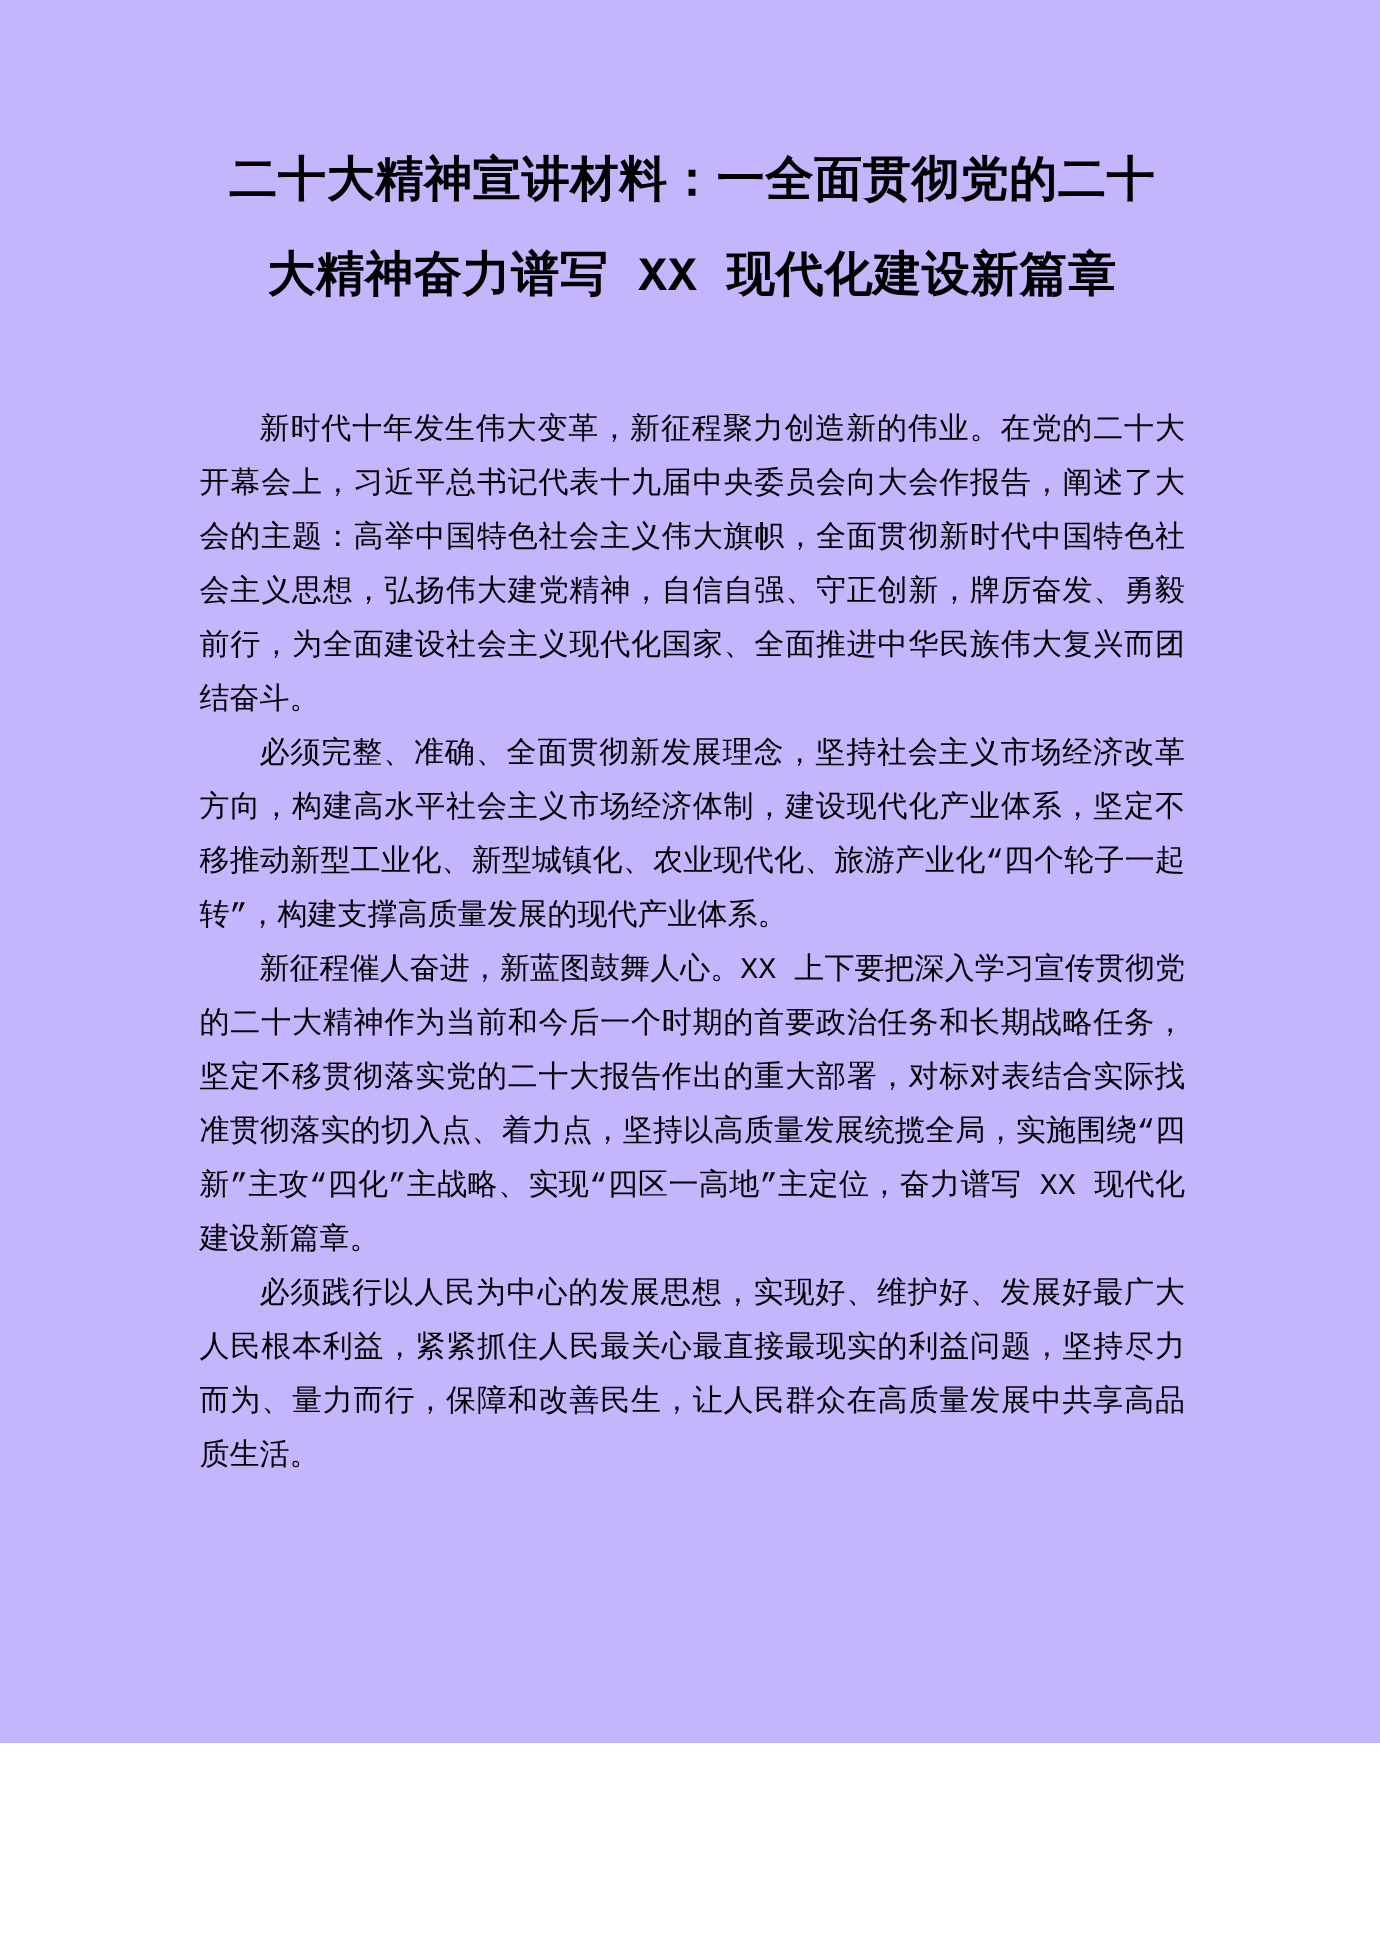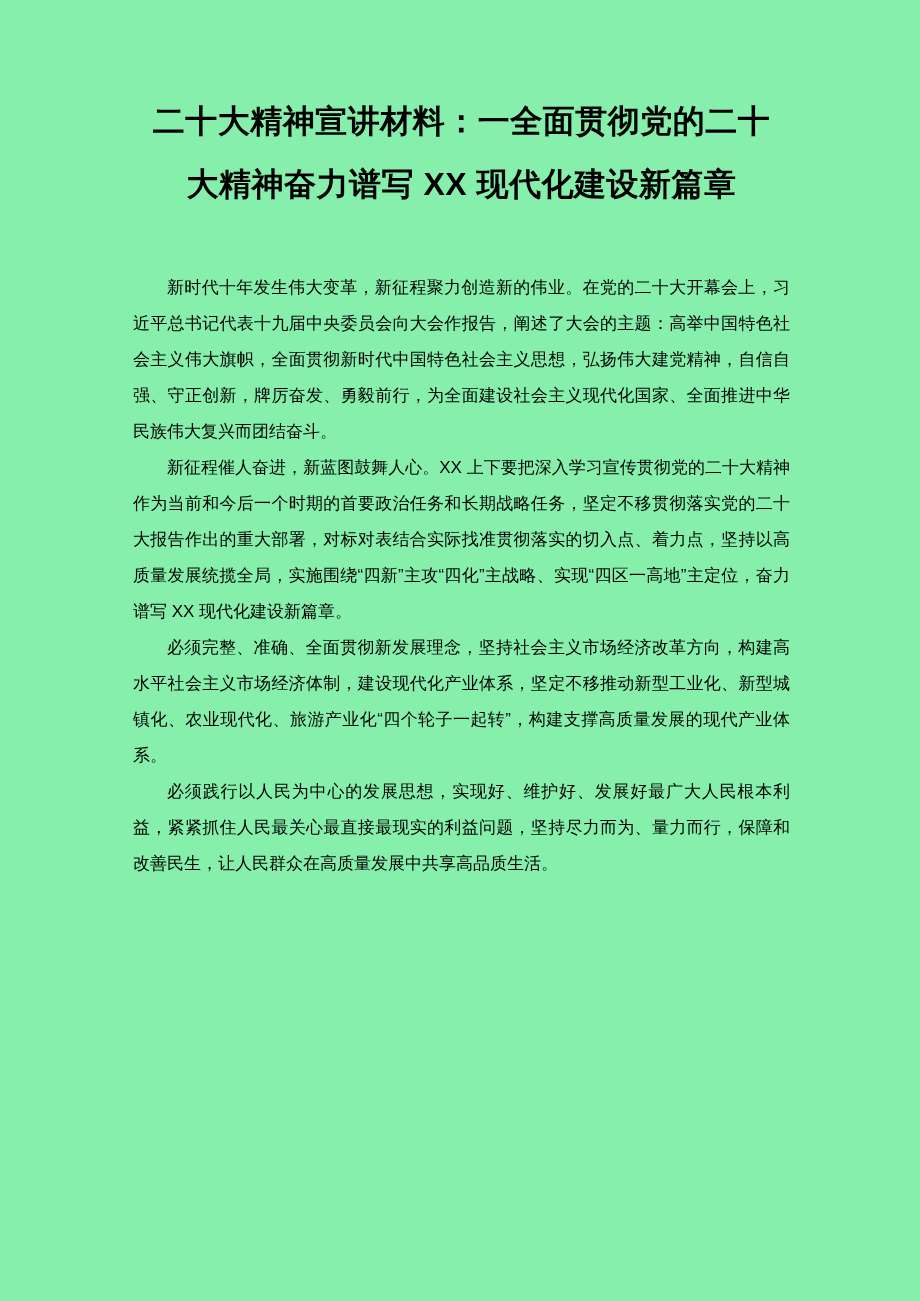--- a/index.html
+++ b/index.html
@@ -3,24 +3,24 @@
 <meta charset="utf-8">
 <style>
   html, body {
     margin: 0;
     padding: 0;
     background: #ffffff;
   }
   .page {
     position: relative;
     width: 920px;
-    height: 1301px;
-    background: #86efac;
+    height: 1162px;
+    background: #c4b5fd;
     overflow: hidden;
-    font-family: Liberation Sans, sans-serif;
+    font-family: Liberation Mono, monospace;
     color: #000000;
   }
   .doc {
     padding: 90px 130px 0 133px; 
   }
   .title-block {
     margin: 0;
   }
   .title-line {
     font-size: 32px;
@@ -28,21 +28,21 @@
     line-height: 63px;
     text-align: center;
     letter-spacing: 0.5px;
     white-space: nowrap;
   }
   .body-block {
     margin-top: 54px;
   }
   .para {
     margin: 0;
-    font-size: 17px;
+    font-size: 20px;
     line-height: 36px;
     text-align: justify;
     text-justify: inter-character;
     text-indent: 2em;
     word-break: normal;
     overflow-wrap: anywhere;
   }
 </style>
 </head>
 <body>
@@ -50,19 +50,19 @@
 <div class="page">
   <div class="doc">
 
     <div class="title-block">
       <div class="title-line">二十大精神宣讲材料：一全面贯彻党的二十</div>
       <div class="title-line">大精神奋力谱写 XX 现代化建设新篇章</div>
     </div>
 
     <div class="body-block">
       <p class="para">新时代十年发生伟大变革，新征程聚力创造新的伟业。在党的二十大开幕会上，习近平总书记代表十九届中央委员会向大会作报告，阐述了大会的主题：高举中国特色社会主义伟大旗帜，全面贯彻新时代中国特色社会主义思想，弘扬伟大建党精神，自信自强、守正创新，牌厉奋发、勇毅前行，为全面建设社会主义现代化国家、全面推进中华民族伟大复兴而团结奋斗。</p>
+      <p class="para">必须完整、准确、全面贯彻新发展理念，坚持社会主义市场经济改革方向，构建高水平社会主义市场经济体制，建设现代化产业体系，坚定不移推动新型工业化、新型城镇化、农业现代化、旅游产业化“四个轮子一起转”，构建支撑高质量发展的现代产业体系。</p>
       <p class="para">新征程催人奋进，新蓝图鼓舞人心。XX 上下要把深入学习宣传贯彻党的二十大精神作为当前和今后一个时期的首要政治任务和长期战略任务，坚定不移贯彻落实党的二十大报告作出的重大部署，对标对表结合实际找准贯彻落实的切入点、着力点，坚持以高质量发展统揽全局，实施围绕“四新”主攻“四化”主战略、实现“四区一高地”主定位，奋力谱写 XX 现代化建设新篇章。</p>
-      <p class="para">必须完整、准确、全面贯彻新发展理念，坚持社会主义市场经济改革方向，构建高水平社会主义市场经济体制，建设现代化产业体系，坚定不移推动新型工业化、新型城镇化、农业现代化、旅游产业化“四个轮子一起转”，构建支撑高质量发展的现代产业体系。</p>
       <p class="para">必须践行以人民为中心的发展思想，实现好、维护好、发展好最广大人民根本利益，紧紧抓住人民最关心最直接最现实的利益问题，坚持尽力而为、量力而行，保障和改善民生，让人民群众在高质量发展中共享高品质生活。</p>
     </div>
 
   </div>
 </div>
 
 </body></html>

